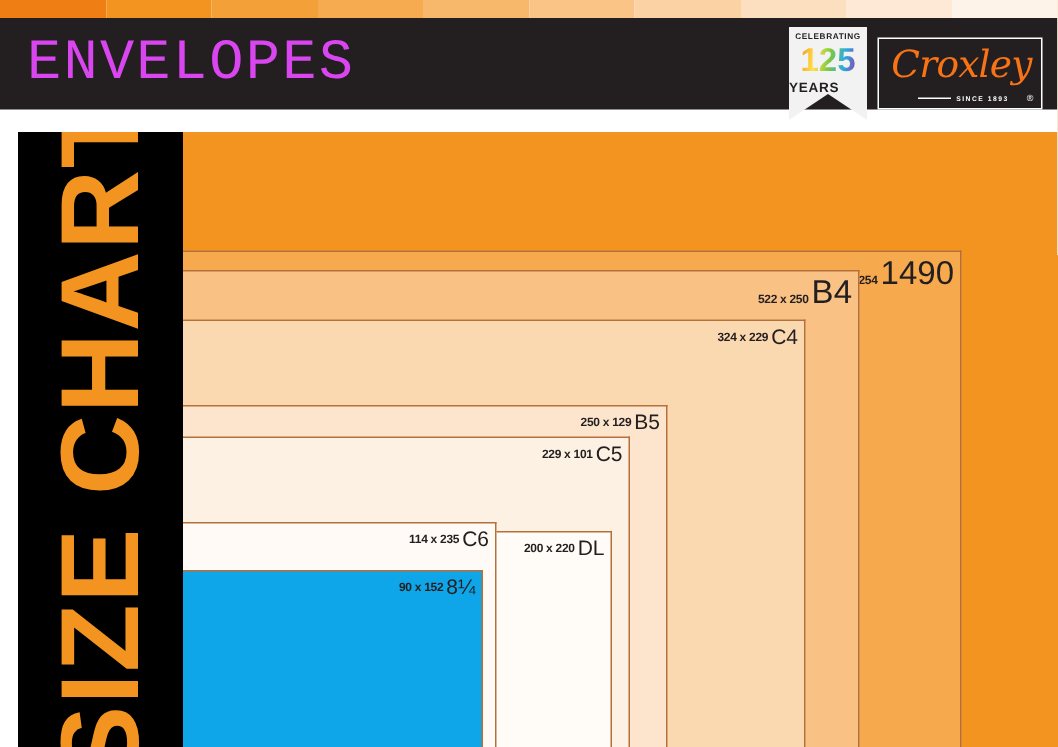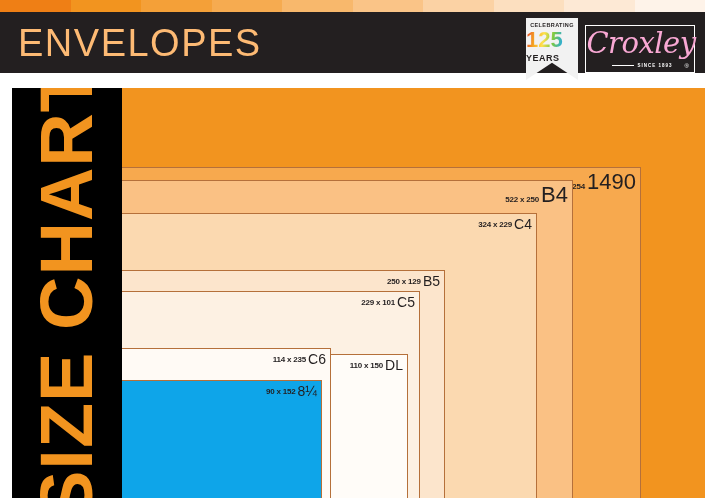--- a/index.html
+++ b/index.html
@@ -32,25 +32,25 @@
   #header {
     position: absolute;
     left: 0; top: 12px;
     width: 705px; height: 61px;
     background: #231f20;
   }
   #header-title {
     position: absolute;
     left: 18px;
     top: 8px;
-    color: #fdba74;
+    color: #d946ef;
     font-size: 38px;
     letter-spacing: 1.5px;
     font-weight: 400;
-    font-family: Liberation Sans, sans-serif;
+    font-family: Liberation Mono, monospace;
     line-height: 46px;
     white-space: nowrap;
   }
 
   
   #anniversary-badge {
     position: absolute;
     right: 127px;
     top: 6px;
     width: 52px;
@@ -68,21 +68,21 @@
     left: 0; top: 4px; width: 52px;
     text-align: center;
     font-size: 5.5px;
     font-weight: bold;
     letter-spacing: 0.4px;
     color: #231f20;
   }
   #badge-number {
     position: absolute;
     left: 0; top: 11px; width: 52px;
-    text-align: left;
+    text-align: center;
     font-size: 22px;
     font-weight: bold;
     line-height: 22px;
     background: linear-gradient(100deg,#e8402a 0%,#f5a623 18%,#ffe14d 34%,#7ac943 52%,#29abe2 70%,#8e44ad 86%,#e8402a 100%);
     -webkit-background-clip: text;
     background-clip: text;
     color: transparent;
   }
   #badge-years {
     position: absolute;
@@ -100,24 +100,24 @@
     top: 13px;
     width: 110px;
     height: 48px;
     border: 1.5px solid #ffffff;
     box-sizing: border-box;
   }
   #croxley-wordmark {
     position: absolute;
     left: 0; top: 2px; width: 110px;
     text-align: center;
-    color: #f9a8d4;
+    color: #f97316;
     font-family: "DejaVu Serif", serif;
     font-style: italic;
-    font-size: 29px;
+    font-size: 25px;
     line-height: 30px;
     letter-spacing: -0.5px;
   }
   #croxley-since {
     position: absolute;
     left: 0; bottom: 4px; width: 110px;
     text-align: center;
     color: #ffffff;
     font-size: 4.5px;
     letter-spacing: 1px;
@@ -279,21 +279,21 @@
         </div>
       </div>
       <div class="env-rect" style="width: 408px; height: 207px; background: rgb(253, 241, 227); border-color: rgb(181, 112, 58);">
         <div class="env-label">
           <span class="dims">229 x 101</span>
           <span class="code">C5</span>
         </div>
       </div>
       <div class="env-rect" style="width: 396px; height: 144px; background: rgb(255, 252, 248); border-color: rgb(181, 112, 58);">
         <div class="env-label">
-          <span class="dims">110 x 150</span>
+          <span class="dims">200 x 220</span>
           <span class="code">DL</span>
         </div>
       </div>
       <div class="env-rect" style="width: 319px; height: 150px; background: rgb(255, 250, 245); border-color: rgb(181, 112, 58);">
         <div class="env-label">
           <span class="dims">114 x 235</span>
           <span class="code">C6</span>
         </div>
       </div>
       <div class="env-rect" style="width: 310px; height: 118px; background: #0ea5e9; border-color: rgb(181, 112, 58);">

